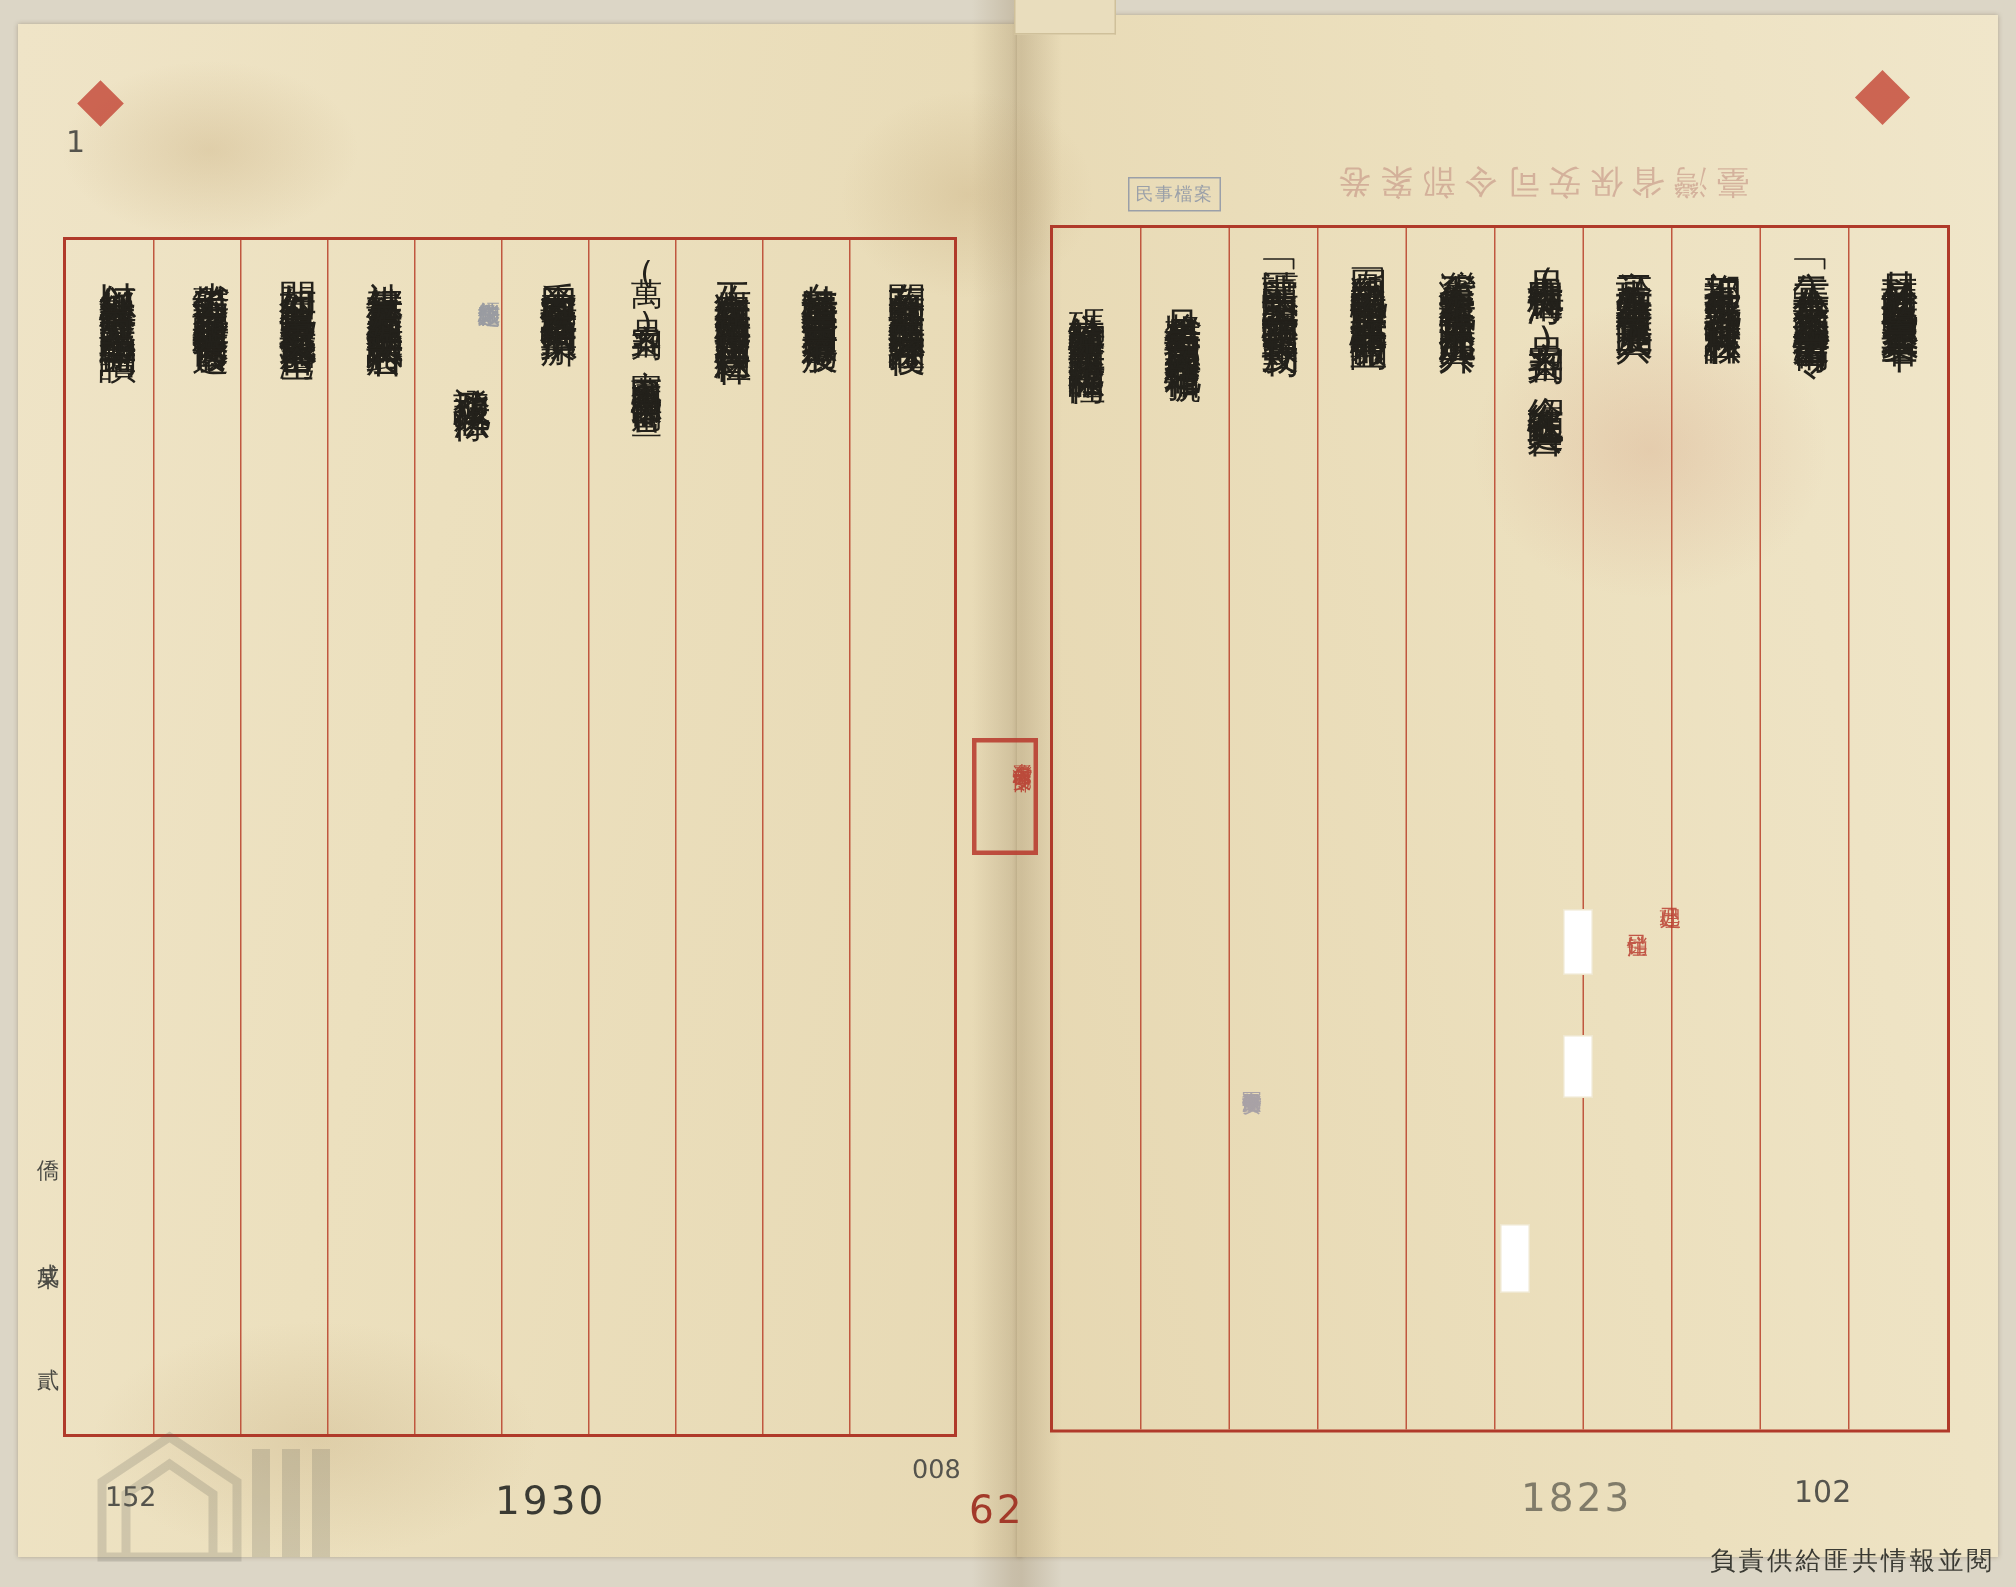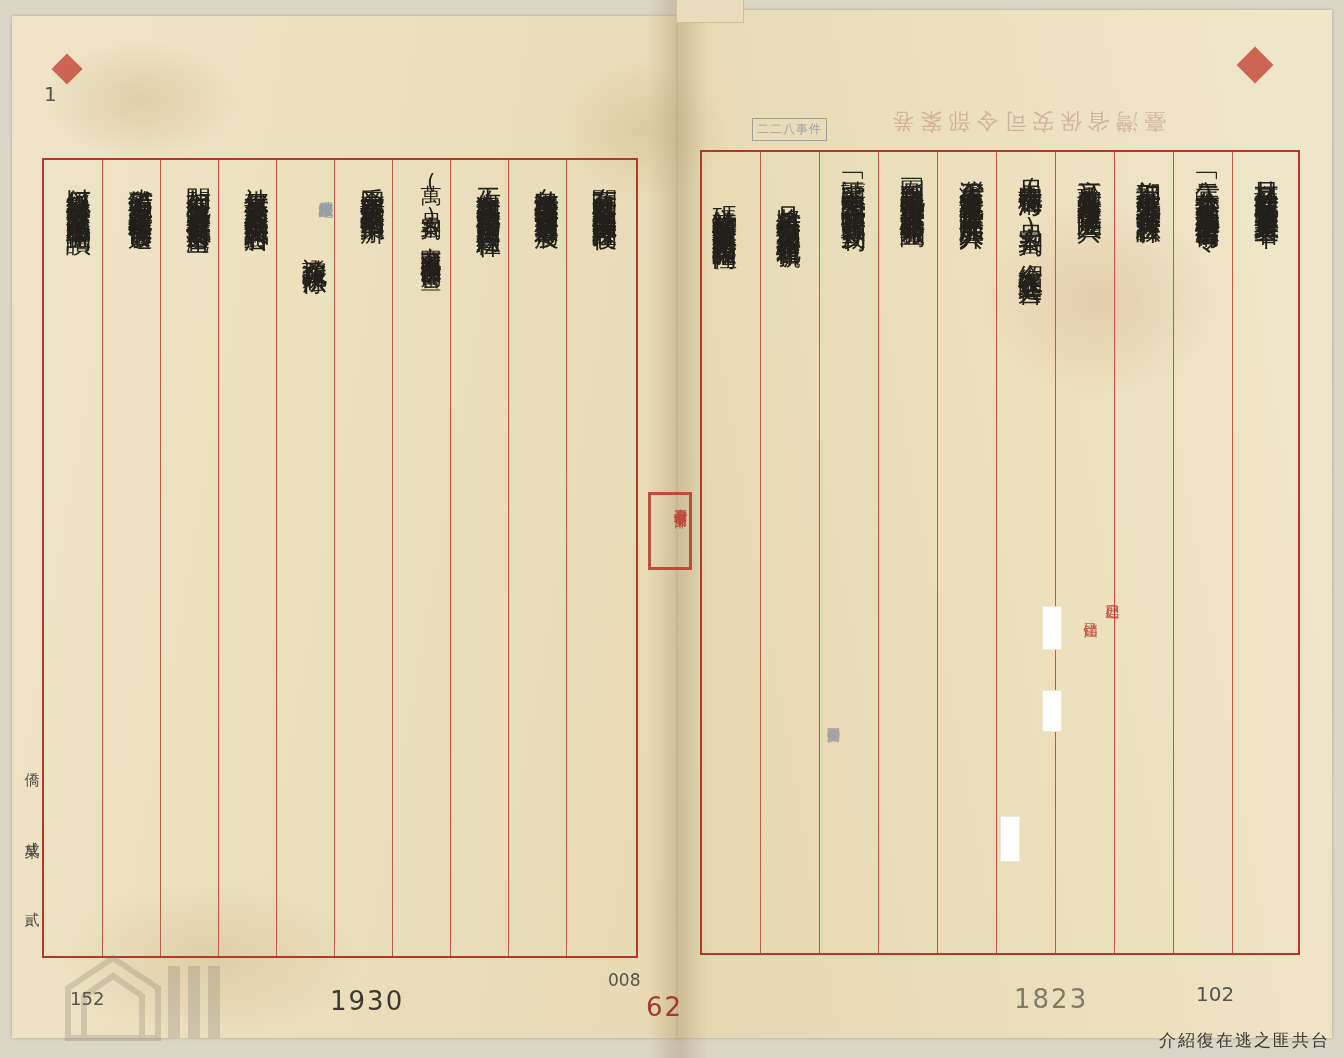--- a/index.html
+++ b/index.html
@@ -266,32 +266,32 @@
 
   <div class="redaction" style="left:1042px;top:606px;width:18px;height:42px;"></div>
   <div class="redaction" style="left:1042px;top:690px;width:18px;height:40px;"></div>
   <div class="redaction" style="left:1000px;top:816px;width:18px;height:44px;"></div>
 
   <div class="vstamp-red" style="left:1104px;top:594px;height:46px;">已处理</div>
   <div class="vstamp-red" style="left:1082px;top:612px;height:46px;">已注销</div>
 
   <div class="header-faint" style="left:886px;top:106px;">臺灣省保安司令部案卷</div>
 
-  <div class="blue-seal" style="left:752px;top:118px;">二二八事件</div>
+  <div class="blue-seal" style="left:752px;top:118px;">民事檔案</div>
 
   <div class="red-diamond" style="left:1242px;top:52px;"></div>
 
   <div class="blue-note" style="left:824px;top:718px;height:180px;font-size:13px;color:#6a6a96;">臺灣省保安司令部軍法處</div>
 
   <div class="page-num" style="left:1014px;bottom:44px;opacity:.6;">1823</div>
   <div class="pencil" style="left:1196px;bottom:52px;font-size:20px;">102</div>
 
   <svg class="watermark" style="left:58px;bottom:10px;width:170px;height:110px;" viewBox="0 0 170 110">
     <path d="M10 100 L10 50 L55 20 L100 50 L100 100 Z" fill="none" stroke="#5c5c55" stroke-width="6"></path>
     <path d="M26 100 L26 58 L55 38 L84 58 L84 100" fill="none" stroke="#5c5c55" stroke-width="6"></path>
     <rect x="110" y="28" width="12" height="72" fill="#5c5c55"></rect>
     <rect x="130" y="28" width="12" height="72" fill="#5c5c55"></rect>
     <rect x="150" y="28" width="12" height="72" fill="#5c5c55"></rect>
   </svg>
 
-  <div class="footer-note">介紹復在逃之匪共台</div>
+  <div class="footer-note">負責供給匪共情報並閱</div>
 
 </div>
 
 </body></html>

